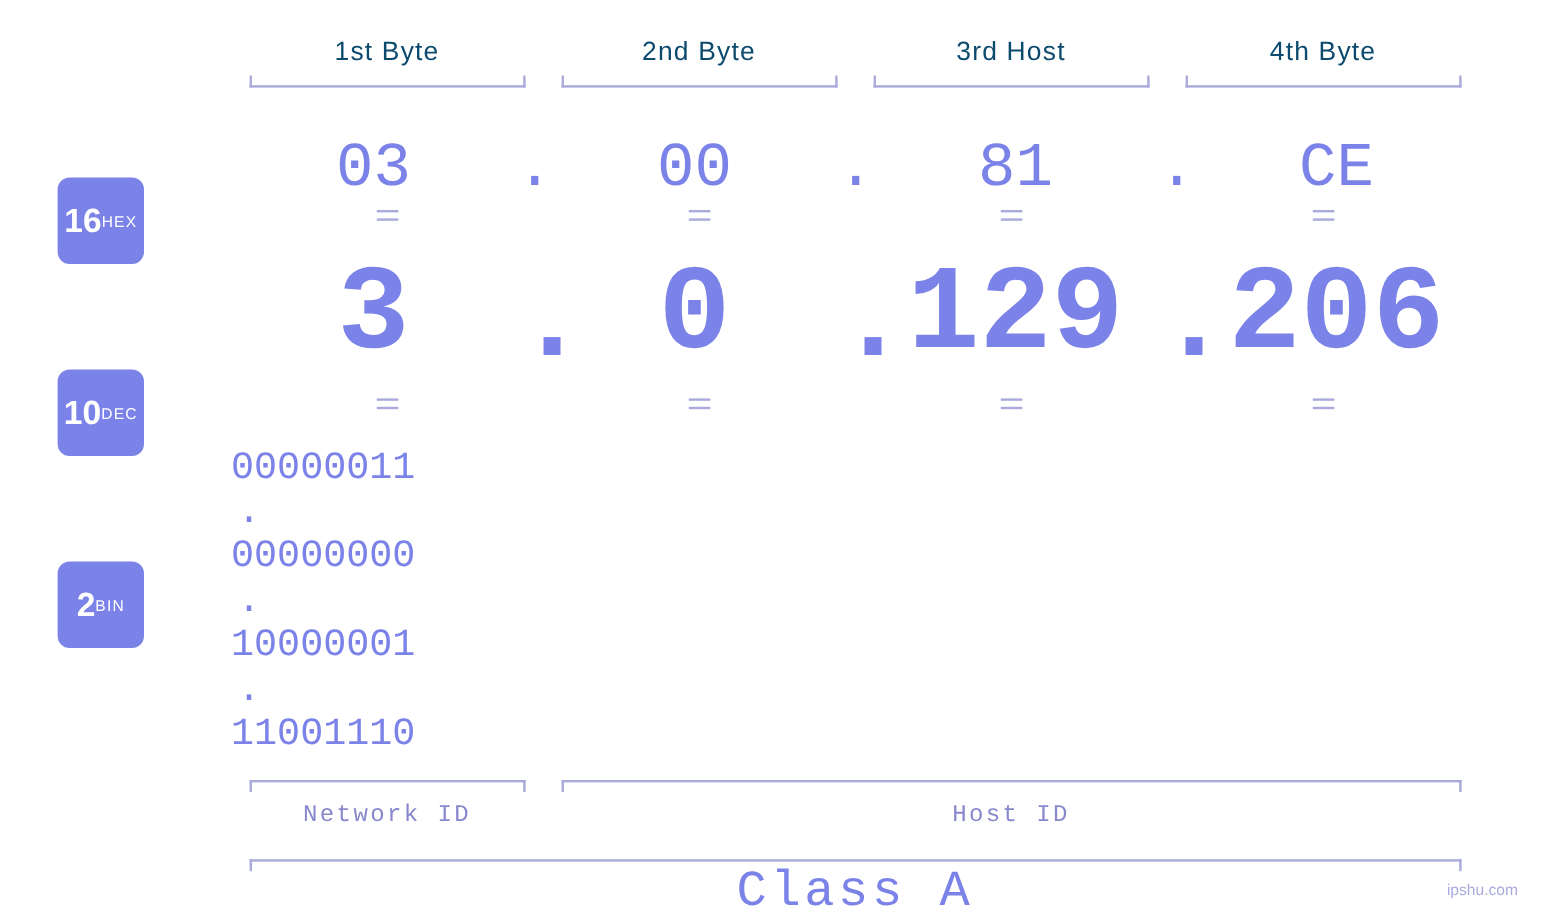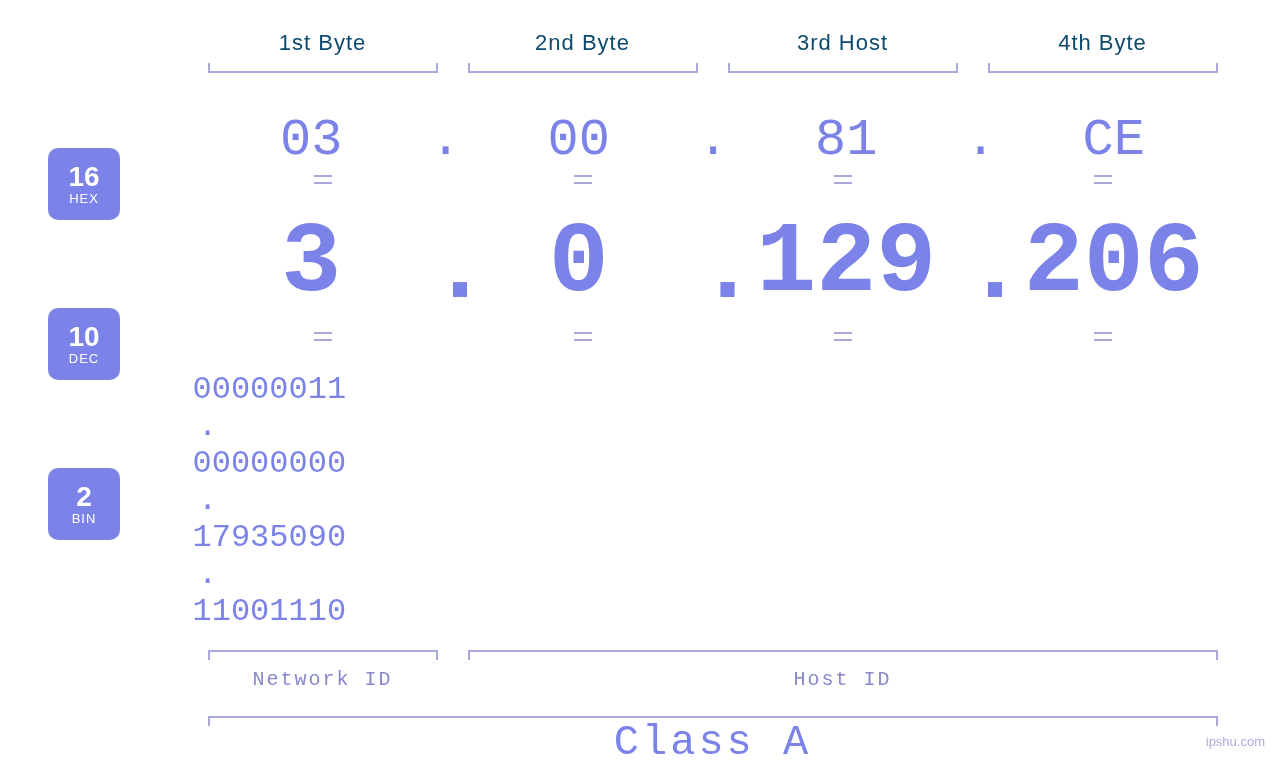--- a/index.html
+++ b/index.html
@@ -25,21 +25,20 @@
 
     
     .badge {
       position: absolute;
       left: 48px;
       width: 72px;
       height: 72px;
       border-radius: 10px;
       background: #7b82e8;
       display: flex;
-      flex-direction: column;
       align-items: center;
       justify-content: center;
       color: white;
       font-family: Arial, sans-serif;
     }
     .badge-number {
       font-size: 28px;
       font-weight: bold;
       line-height: 1;
     }
@@ -442,21 +441,21 @@
   <div class="data-row bin-row">
     <div class="cell">
       <span class="bin-value">00000011</span>
     </div>
     <div class="dot dot-bin">.</div>
     <div class="cell">
       <span class="bin-value">00000000</span>
     </div>
     <div class="dot dot-bin">.</div>
     <div class="cell">
-      <span class="bin-value">17935090</span>
+      <span class="bin-value">10000001</span>
     </div>
     <div class="dot dot-bin">.</div>
     <div class="cell">
       <span class="bin-value">11001110</span>
     </div>
   </div>
 
   <div class="bottom-bracket-row">
     <div class="bottom-bracket network-bracket">
       <div class="bottom-bracket-line"></div>

